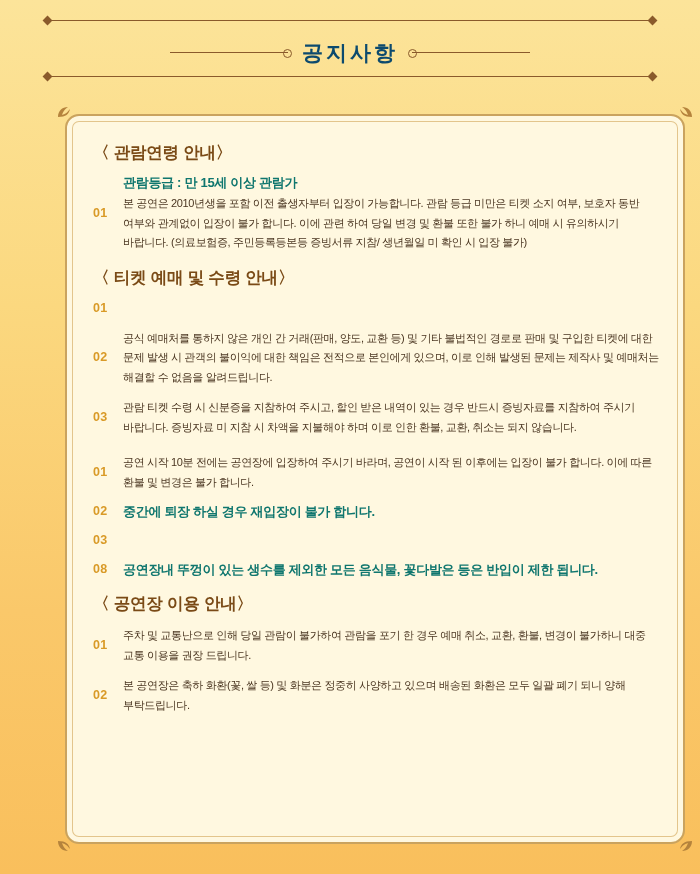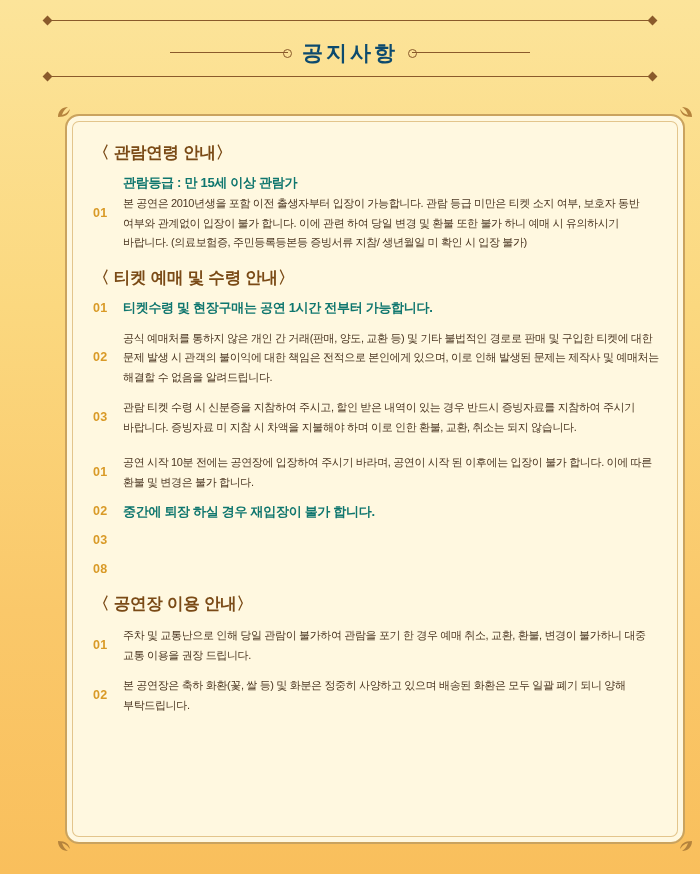--- a/index.html
+++ b/index.html
@@ -220,23 +220,20 @@
             <div class="item-body">
               <div class="item-head">관람등급 : 만 15세 이상 관람가</div>
               <div class="item-desc">본 공연은 2010년생을 포함 이전 출생자부터 입장이 가능합니다. 관람 등급 미만은 티켓 소지 여부, 보호자 동반 여부와 관계없이 입장이 불가 합니다. 이에 관련 하여 당일 변경 및 환불 또한 불가 하니 예매 시 유의하시기 바랍니다. (의료보험증, 주민등록등본등 증빙서류 지참/ 생년월일 미 확인 시 입장 불가)</div>
             </div>
           </div>
         </div>
         <div class="section">
           <div class="section-title">〈 티켓 예매 및 수령 안내〉</div>
           <div class="item">
             <div class="item-num">01</div>
-            <div class="item-body">
-              <div class="item-head">티켓수령 및 현장구매는 공연 1시간 전부터 가능합니다.</div>
-            </div>
           </div>
           <div class="item">
             <div class="item-num">02</div>
             <div class="item-body">
               <div class="item-desc">공식 예매처를 통하지 않은 개인 간 거래(판매, 양도, 교환 등) 및 기타 불법적인 경로로 판매 및 구입한 티켓에 대한 문제 발생 시 관객의 불이익에 대한 책임은 전적으로 본인에게 있으며, 이로 인해 발생된 문제는 제작사 및 예매처는 해결할 수 없음을 알려드립니다.</div>
             </div>
           </div>
           <div class="item">
             <div class="item-num">03</div>
             <div class="item-body">
@@ -255,20 +252,23 @@
             <div class="item-num">02</div>
             <div class="item-body">
               <div class="item-head">중간에 퇴장 하실 경우 재입장이 불가 합니다.</div>
             </div>
           </div>
           <div class="item">
             <div class="item-num">03</div>
           </div>
           <div class="item">
             <div class="item-num">08</div>
+            <div class="item-body">
+              <div class="item-head">공연장내 뚜껑이 있는 생수를 제외한 모든 음식물, 꽃다발은 등은 반입이 제한 됩니다.</div>
+            </div>
           </div>
         </div>
         <div class="section">
           <div class="section-title">〈 공연장 이용 안내〉</div>
           <div class="item">
             <div class="item-num">01</div>
             <div class="item-body">
               <div class="item-desc">주차 및 교통난으로 인해 당일 관람이 불가하여 관람을 포기 한 경우 예매 취소, 교환, 환불, 변경이 불가하니 대중 교통 이용을 권장 드립니다.</div>
             </div>
           </div>

